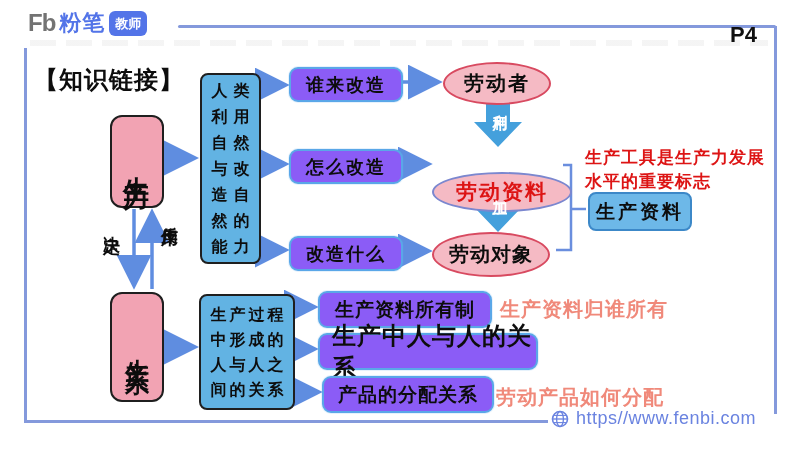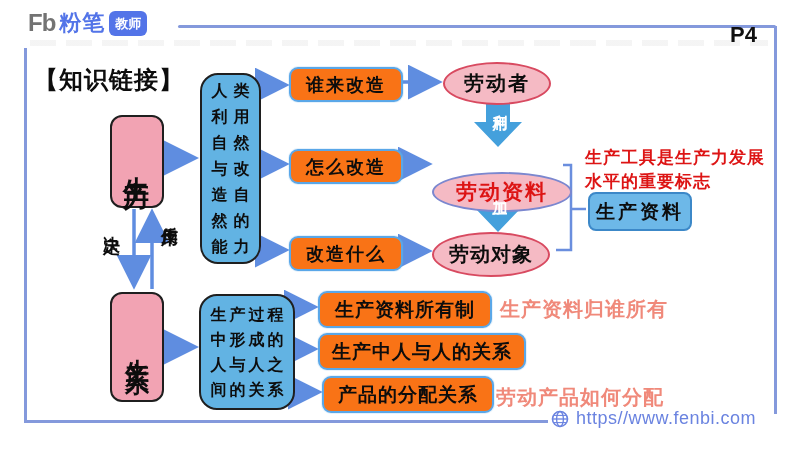--- a/index.html
+++ b/index.html
@@ -21,25 +21,25 @@
   
   .frame-left{left:24px;top:48px;width:3px;height:375px;background:#8499dc;}
   .frame-bottom{left:24px;top:420px;width:524px;height:3px;background:#8499dc;}
   .frame-right{left:774px;top:26px;width:3px;height:388px;background:#8499dc;}
   
   .title{left:34px;top:64px;font-size:24px;font-weight:900;color:#0d0d0d;letter-spacing:1px;}
   
   .pink-node{background:#f2a3b3;border:2.5px solid #1f1f1f;border-radius:12px;
     display:flex;align-items:center;justify-content:center;}
   .pink-node span{writing-mode:vertical-rl;font-weight:900;color:#0d0d0d;letter-spacing:4px;}
-  .blue-box{background:#62b3e3;border:2px solid #1f1f1f;border-radius:18px;
+  .blue-box{background:#62b3e3;border:2px solid #1f1f1f;border-radius:8px;
     display:flex;flex-direction:column;align-items:center;justify-content:center;}
   .blue-box .ln{font-size:16px;font-weight:800;color:#0d0d0d;letter-spacing:6px;
     text-indent:6px;line-height:26px;white-space:nowrap;}
-  .white-box{background:#f97316;border:2px solid #5aa7e8;border-radius:9px;
+  .white-box{background:#8b5cf6;border:2px solid #5aa7e8;border-radius:9px;
     display:flex;align-items:center;justify-content:center;
     font-weight:800;color:#0d0d0d;box-shadow:0 0 0 1px rgba(90,167,232,.15);}
   .ellipse{border-radius:50%;background:#f5bac4;display:flex;align-items:center;
     justify-content:center;font-weight:900;color:#0d0d0d;}
   .vlabel{writing-mode:vertical-rl;font-size:17px;font-weight:800;color:#0d0d0d;letter-spacing:2px;}
   .block-arrow-text{writing-mode:vertical-rl;color:#fff;font-weight:900;font-size:15px;
     letter-spacing:2px;text-align:center;z-index:3;}
   .red-note{color:#dd1414;font-weight:900;font-size:17px;line-height:24px;letter-spacing:1px;margin-left:12px;}
   .salmon{color:#f0897a;font-weight:800;font-size:20px;letter-spacing:1px;}
   .ms-box{background:#6db8e8;border:2px solid #3c88c8;border-radius:8px;
@@ -133,21 +133,21 @@
   <div class="abs ms-box z2" style="left:588px;top:192px;width:100px;height:35px;">生产资料</div>
 
   <div class="abs blue-box z2" style="left:199px;top:294px;width:92px;height:112px;">
     <div class="ln" style="letter-spacing:3px;text-indent:3px;line-height:25px;">生产过程</div>
     <div class="ln" style="letter-spacing:3px;text-indent:3px;line-height:25px;">中形成的</div>
     <div class="ln" style="letter-spacing:3px;text-indent:3px;line-height:25px;">人与人之</div>
     <div class="ln" style="letter-spacing:3px;text-indent:3px;line-height:25px;">间的关系</div>
   </div>
 
   <div class="abs white-box z2" style="left:318px;top:291px;width:170px;height:33px;font-size:19px;letter-spacing:1px;">生产资料所有制</div>
-  <div class="abs white-box z2" style="left:318px;top:333px;width:204px;height:33px;font-size:19px;letter-spacing:1px;">生产中人与人的关系</div>
+  <div class="abs white-box z2" style="left:318px;top:333px;width:204px;height:33px;font-size:24px;letter-spacing:1px;padding-left:12px;">生产中人与人的关系</div>
   <div class="abs white-box z2" style="left:322px;top:376px;width:168px;height:33px;font-size:19px;letter-spacing:1px;">产品的分配关系</div>
 
   <div class="abs salmon z2" style="left:500px;top:296px;">生产资料归谁所有</div>
   <div class="abs salmon z2" style="left:496px;top:384px;">劳动产品如何分配</div>
 
   <svg class="abs z2" style="left:551px;top:410px;" width="18" height="18" viewBox="0 0 18 18">
     <circle cx="9" cy="9" r="7.5" fill="none" stroke="#6a83e0" stroke-width="1.6"></circle>
     <ellipse cx="9" cy="9" rx="3.4" ry="7.5" fill="none" stroke="#6a83e0" stroke-width="1.3"></ellipse>
     <line x1="1.5" y1="9" x2="16.5" y2="9" stroke="#6a83e0" stroke-width="1.3"></line>
     <line x1="2.6" y1="5.4" x2="15.4" y2="5.4" stroke="#6a83e0" stroke-width="1.1"></line>

